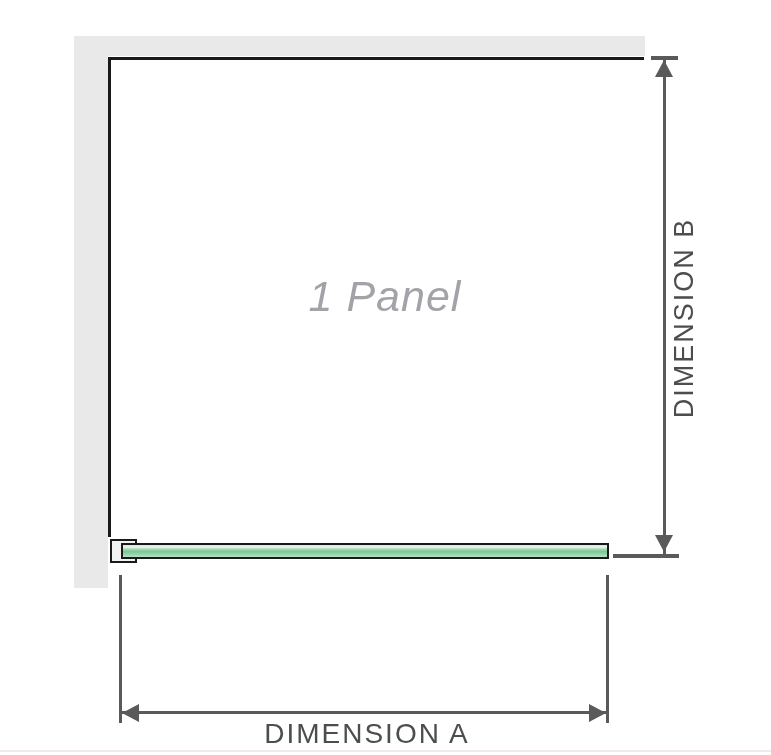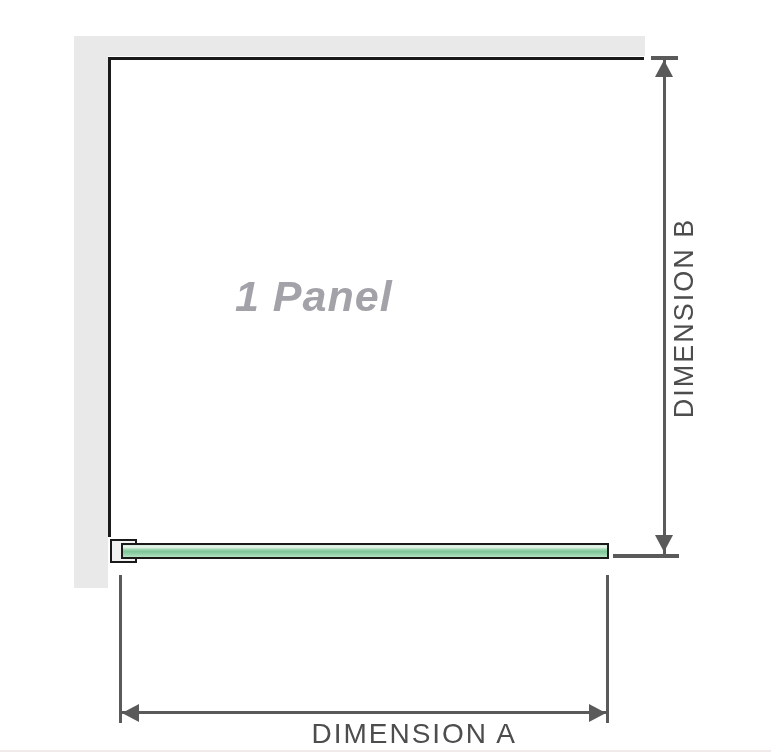--- a/index.html
+++ b/index.html
@@ -13,22 +13,22 @@
   .abs{position:absolute;}
   
   .wall-v{left:74px;top:36px;width:34px;height:552px;background:var(--wall);}
   .wall-h{left:74px;top:36px;width:571px;height:20px;background:var(--wall);}
   
   .panel-top{left:108px;top:57px;width:536px;height:2.5px;background:var(--outline);}
   .panel-left{left:108px;top:57px;width:2.5px;height:480px;background:var(--outline);}
   
   .panel-label{
     left:235px;top:272px;width:300px;height:50px;
-    text-align:left;
-    font-size:43px;font-style:italic;font-weight:700;
+    text-align:center;
+    font-size:43px;font-style:italic;font-weight:400;
     color:var(--panel_text);
     letter-spacing:1px;
     white-space:nowrap;
   }
   
   .bracket{
     left:110px;top:539px;width:27px;height:24px;
     border:2.5px solid var(--outline);
     background:var(--bracket_fill);
     box-sizing:border-box;
@@ -59,21 +59,21 @@
     white-space:nowrap;
   }
   
   .exta-left{left:119px;top:575px;width:2.5px;height:148px;background:var(--dimension);}
   .exta-right{left:606px;top:575px;width:2.5px;height:148px;background:var(--dimension);}
   .dima-line{left:122px;top:711px;width:484px;height:3px;background:var(--dimension);}
   .dima-arrow-left{left:122px;top:703.5px;border-top:9px solid transparent;border-bottom:9px solid transparent;border-right:17px solid var(--dimension);}
   .dima-arrow-right{left:589px;top:703.5px;border-top:9px solid transparent;border-bottom:9px solid transparent;border-left:17px solid var(--dimension);}
   .dima-label{
     left:217px;top:718px;width:300px;
-    text-align:right;
+    text-align:center;
     font-size:28px;font-weight:300;letter-spacing:2px;
     color:var(--label_text);
     white-space:nowrap;
   }
   
   .bottom-rule{left:0;top:750px;width:771px;height:2px;background:var(--bottom_rule);}
 </style>
 </head>
 <body>
 

